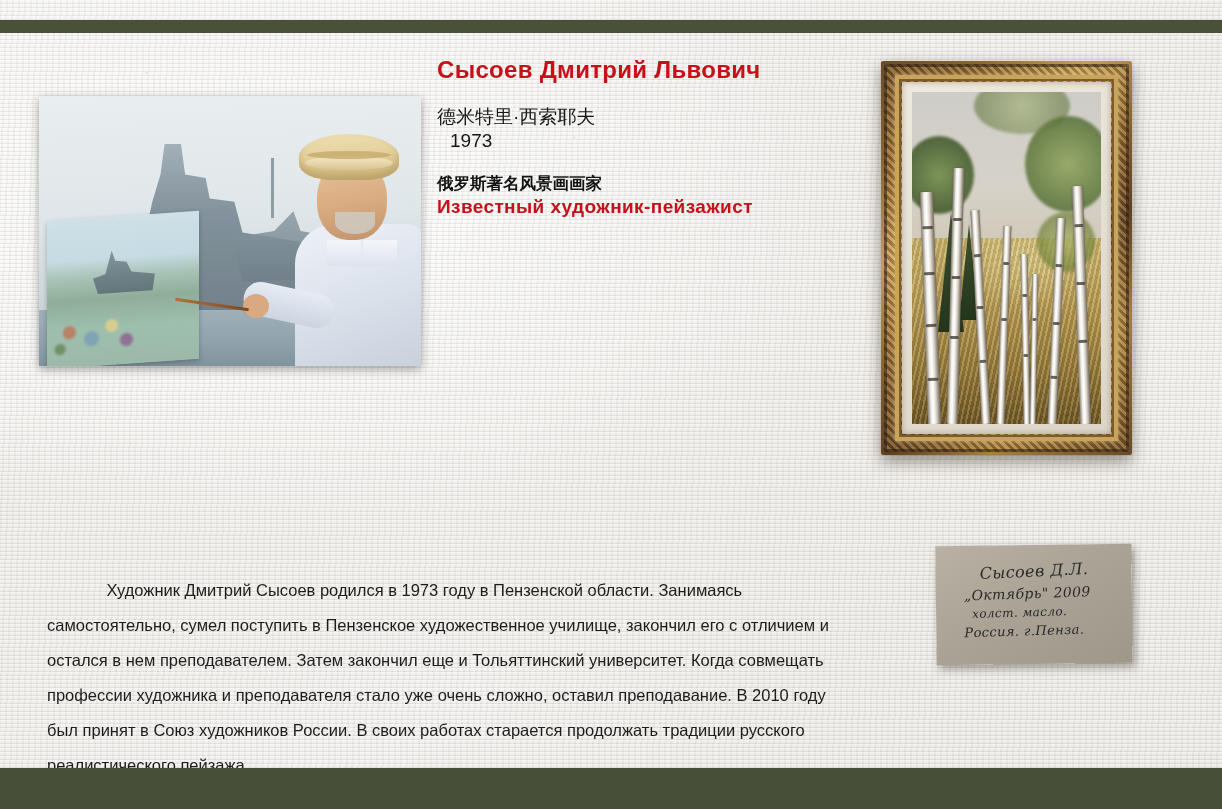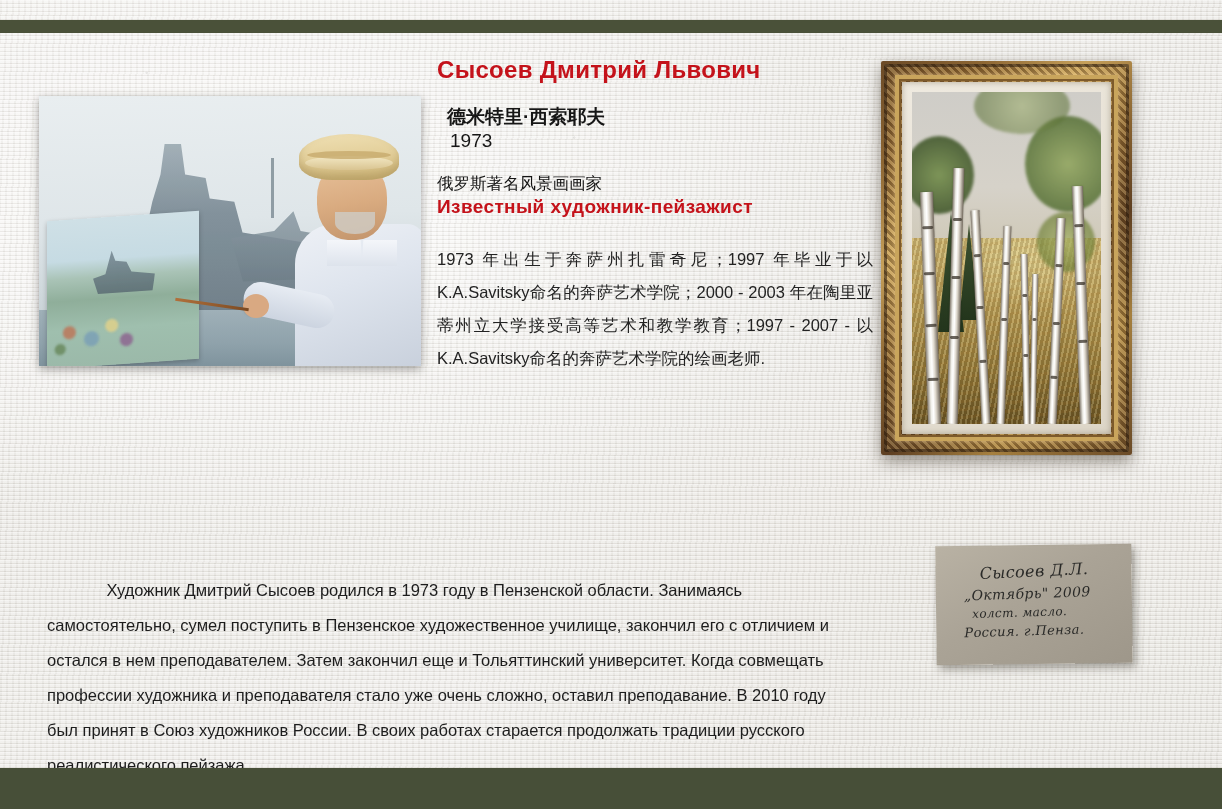--- a/index.html
+++ b/index.html
@@ -335,42 +335,42 @@
     left: 437px; top: 56px;
     z-index: 2;
     color: #c4121a;
     font-size: 24px;
     font-weight: 700;
     letter-spacing: .3px;
     white-space: nowrap;
   }
   #name-cn {
     position: absolute;
-    left: 447px; top: 104px;
-    z-index: 2;
-    color: #161616;
-    font-size: 19px;
-    font-weight: 700;
-    white-space: nowrap;
-  }
-  #birth-year {
-    position: absolute;
-    left: 450px; top: 130px;
+    left: 437px; top: 104px;
     z-index: 2;
     color: #161616;
     font-size: 19px;
     font-weight: 400;
+    white-space: nowrap;
+  }
+  #birth-year {
+    position: absolute;
+    left: 450px; top: 130px;
+    z-index: 2;
+    color: #161616;
+    font-size: 19px;
+    font-weight: 400;
   }
   #subtitle-cn {
     position: absolute;
     left: 437px; top: 173px;
     z-index: 2;
     color: #141414;
     font-size: 16.5px;
-    font-weight: 400;
+    font-weight: 700;
     white-space: nowrap;
   }
   #subtitle-ru {
     position: absolute;
     left: 437px; top: 196px;
     z-index: 2;
     color: #c4121a;
     font-size: 19px;
     font-weight: 700;
     letter-spacing: .4px;
@@ -442,21 +442,20 @@
     <div class="ph-hat"></div>
     <div class="ph-hatband"></div>
   </div>
 
   <div id="name-ru">Сысоев Дмитрий Львович</div>
   <div id="name-cn">德米特里·西索耶夫</div>
   <div id="birth-year">1973</div>
   <div id="subtitle-cn">俄罗斯著名风景画画家</div>
   <div id="subtitle-ru">Известный художник-пейзажист</div>
 
-  <div id="bio-cn-top">1973 年出生于奔萨州扎雷奇尼；1997 年毕业于以K.A.Savitsky命名的奔萨艺术学院；2000 - 2003 年在陶里亚蒂州立大学接受高等艺术和教学教育；1997 - 2007 - 以K.A.Savitsky命名的奔萨艺术学院的绘画老师.</div>
   <div id="bio-ru-main">Художник Дмитрий Сысоев родился в 1973 году в Пензенской области. Занимаясь самостоятельно, сумел поступить в Пензенское художественное училище, закончил его с отличием и остался в нем преподавателем.  Затем закончил еще и Тольяттинский университет. Когда совмещать профессии художника и преподавателя стало уже очень сложно, оставил преподавание. В 2010 году  был принят в Союз художников России. В своих работах старается продолжать традиции русского реалистического пейзажа.</div>
 
   <div id="painting-frame">
     <div class="frame-inner-gold"></div>
     <div class="frame-mat"></div>
     <div id="painting-canvas">
       <div class="pc-sky"></div>
       <div class="pc-ground"></div>
 
       <div class="conifer" style="left:22px;bottom:92px;width:34px;height:120px;"></div>

